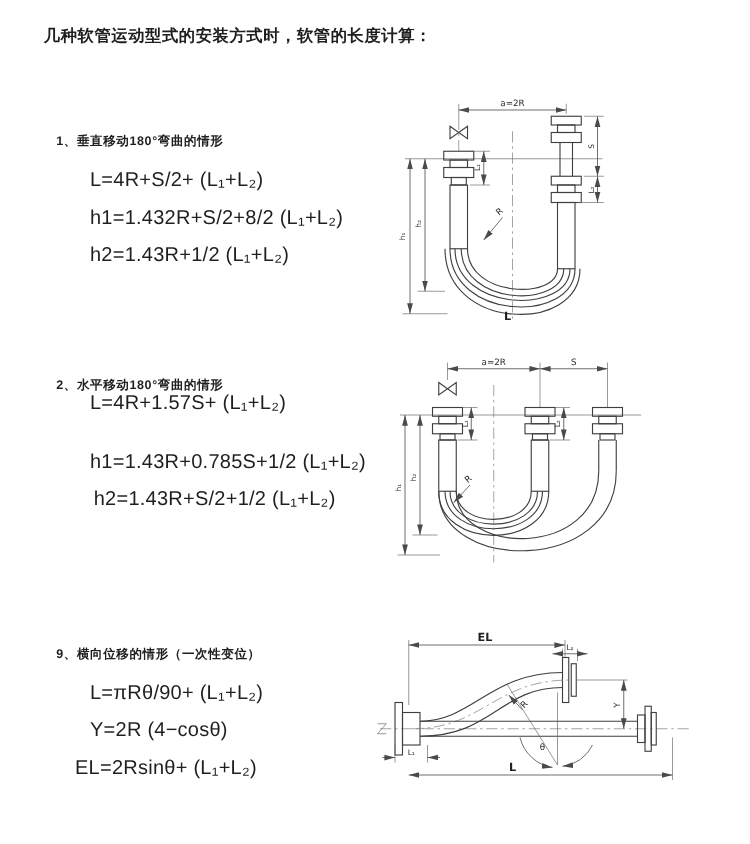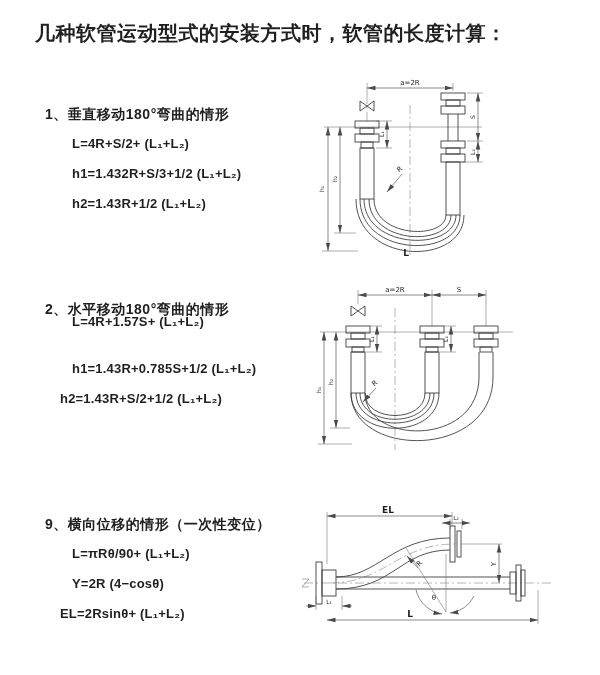--- a/index.html
+++ b/index.html
@@ -2,41 +2,41 @@
 <html><head>
 <meta charset="utf-8">
 <style>
   html,body{margin:0;padding:0;}
   body{
     width:600px;height:675px;background:#ffffff;
     font-family:"Liberation Sans","DejaVu Sans",sans-serif;
     color:#1f1f1f;position:relative;overflow:hidden;
   }
   .abs{position:absolute;}
-  .page-title{left:35px;top:20px;font-size:20px;font-weight:bold;letter-spacing:0.5px;font-family:Liberation Serif, serif;}
-  .sec-heading{font-size:14px;font-weight:bold;letter-spacing:0.5px;}
-  .formula{font-size:13px;font-weight:bold;letter-spacing:0.2px;white-space:pre;text-align:right;}
+  .page-title{left:35px;top:20px;font-size:13px;font-weight:bold;letter-spacing:0.5px;font-family:Liberation Serif, serif;}
+  .sec-heading{font-size:10px;font-weight:bold;letter-spacing:0.5px;}
+  .formula{font-size:16px;font-weight:normal;letter-spacing:0.2px;white-space:pre;text-align:right;}
   .diag{position:absolute;}
   
   .st{stroke:#3f3f3f;stroke-width:0.9;fill:none;}
   .dim{stroke:#5a5a5a;stroke-width:0.7;fill:none;}
   .ext{stroke:#6a6a6a;stroke-width:0.55;fill:none;}
   .cl{stroke:#7a7a7a;stroke-width:0.55;fill:none;stroke-dasharray:9 3 2 3;}
   .lbl{font-family:"DejaVu Sans",sans-serif;font-size:7px;fill:#2b2b2b;}
   .lbl-sm{font-family:"DejaVu Sans",sans-serif;font-size:6px;fill:#2b2b2b;}
   .lbl-lg{font-family:"DejaVu Sans",sans-serif;font-size:9px;fill:#1f1f1f;font-weight:bold;}
 </style>
 </head>
 <body>
 
 <div class="abs page-title">几种软管运动型式的安装方式时，软管的长度计算：</div>
 
 <div class="abs sec-heading" style="left:45px;top:106px">1、垂直移动180°弯曲的情形</div>
 <div class="abs formula" style="left:72px;top:136px">L=4R+S/2+ (L₁+L₂)</div>
-<div class="abs formula" style="left:72px;top:166px">h1=1.432R+S/3+1/2 (L₁+L₂)</div>
+<div class="abs formula" style="left:72px;top:166px">h1=1.432R+S/2+8/2 (L₁+L₂)</div>
 <div class="abs formula" style="left:72px;top:196px">h2=1.43R+1/2 (L₁+L₂)</div>
 
 <svg class="diag" style="left:310px;top:75px" width="230" height="185" viewBox="0 0 230 185">
   <defs>
     <pattern id="xh1" width="5" height="5" patternUnits="userSpaceOnUse">
       <path d="M0,5 L5,0 M0,0 L5,5" stroke="#8a8a8a" stroke-width="0.6" fill="none"></path>
     </pattern>
     <marker id="ar1" markerWidth="10" markerHeight="7" refX="8.5" refY="3" orient="auto-start-reverse" markerUnits="userSpaceOnUse">
       <path d="M0,0.7 L8.5,3 L0,5.3 Z" fill="#4a4a4a"></path>
     </marker>
@@ -119,21 +119,21 @@
     <line class="dim" x1="92" y1="99" x2="77" y2="117" marker-end="url(#ar1)"></line>
     <text class="lbl" transform="rotate(-40 91 96)" x="91" y="96" text-anchor="middle">R</text>
   </g>
 
   <text class="lbl-lg" x="96" y="181" text-anchor="middle">L</text>
 </svg>
 
 <div class="abs sec-heading" style="left:45px;top:301px">2、水平移动180°弯曲的情形</div>
 <div class="abs formula" style="left:72px;top:314px">L=4R+1.57S+ (L₁+L₂)</div>
 <div class="abs formula" style="left:72px;top:361px">h1=1.43R+0.785S+1/2 (L₁+L₂)</div>
-<div class="abs formula" style="left:60px;top:391px">h2=1.43R+S/2+1/2 (L₁+L₂)</div>
+<div class="abs formula" style="left:75px;top:391px">h2=1.43R+S/2+1/2 (L₁+L₂)</div>
 
 <svg class="diag" style="left:308px;top:282px" width="250" height="180" viewBox="0 0 250 180">
   <defs>
     <pattern id="xh2" width="5" height="5" patternUnits="userSpaceOnUse">
       <path d="M0,5 L5,0 M0,0 L5,5" stroke="#8a8a8a" stroke-width="0.6" fill="none"></path>
     </pattern>
     <marker id="ar2" markerWidth="10" markerHeight="7" refX="8.5" refY="3" orient="auto-start-reverse" markerUnits="userSpaceOnUse">
       <path d="M0,0.7 L8.5,3 L0,5.3 Z" fill="#4a4a4a"></path>
     </marker>
   </defs>

